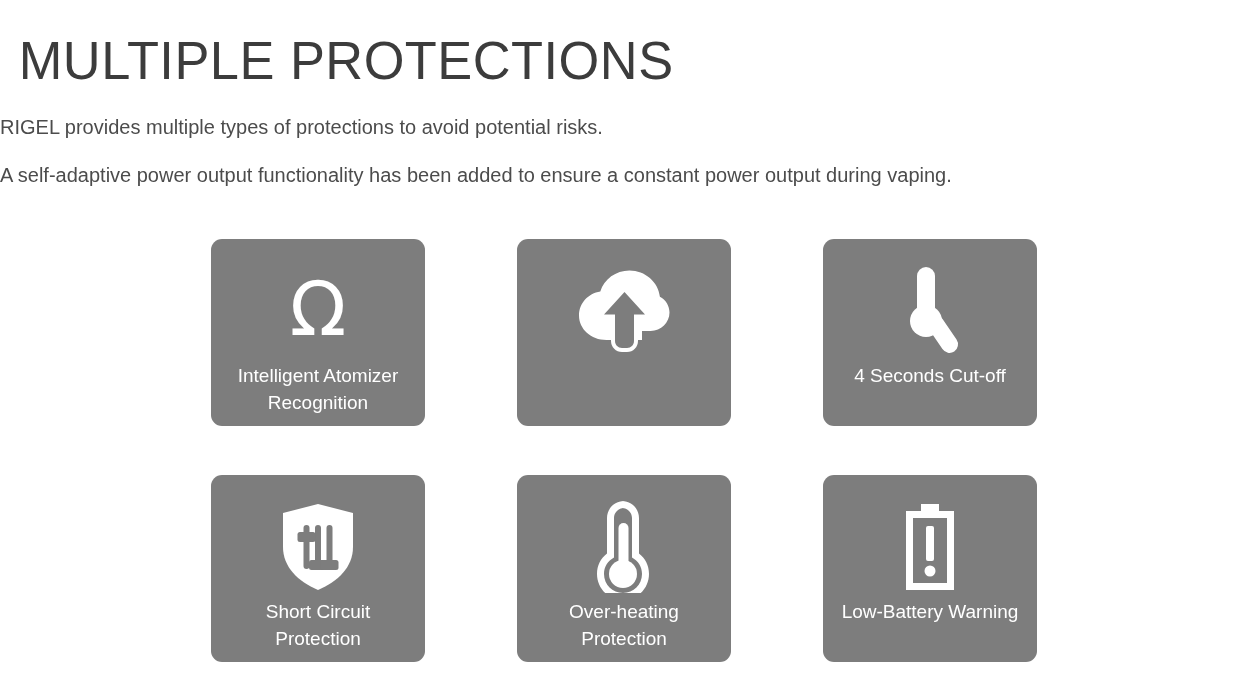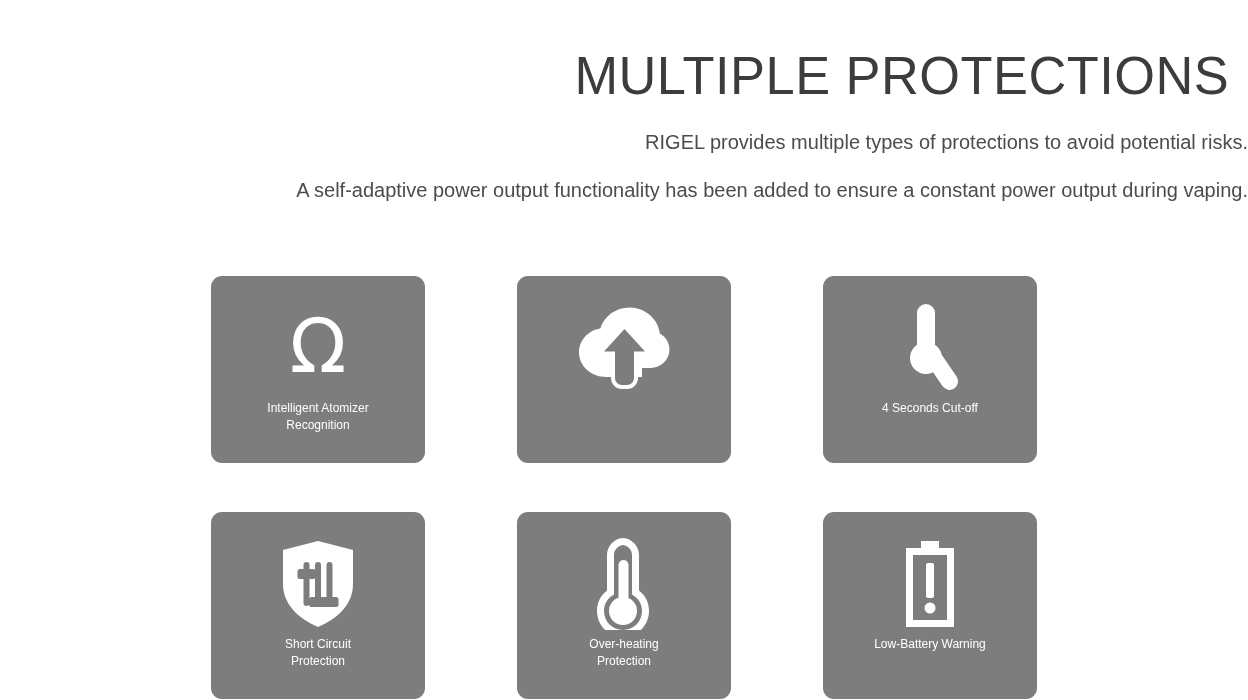--- a/index.html
+++ b/index.html
@@ -15,23 +15,22 @@
   }
 
   .page {
     position: relative;
     width: 1248px;
     height: 700px;
   }
 
   
   .header {
-    text-align: right;
-    padding-top: 8px;
-    margin-top: 37px;
+    text-align: left;
+    padding-top: 30px;
   }
   .page-title {
     font-family: "Liberation Sans", sans-serif;
     font-size: 54px;
     font-weight: 300;
     letter-spacing: 0.5px;
     color: #3c3c3c;
     line-height: 1.12;
     margin: 0;
     transform: scaleX(0.97);
@@ -79,21 +78,21 @@
     align-items: center;
     justify-content: center;
   }
   .card-icon svg { display: block; }
 
   .card-label {
     margin-top: 6px;
     width: 100%;
     text-align: center;
     color: #ffffff;
-    font-size: 12px;
+    font-size: 19px;
     font-weight: 400;
     line-height: 1.42;
     white-space: pre-line;
     padding: 0 6px;
     box-sizing: border-box;
   }
 
   
   .omega {
     color: #ffffff;

